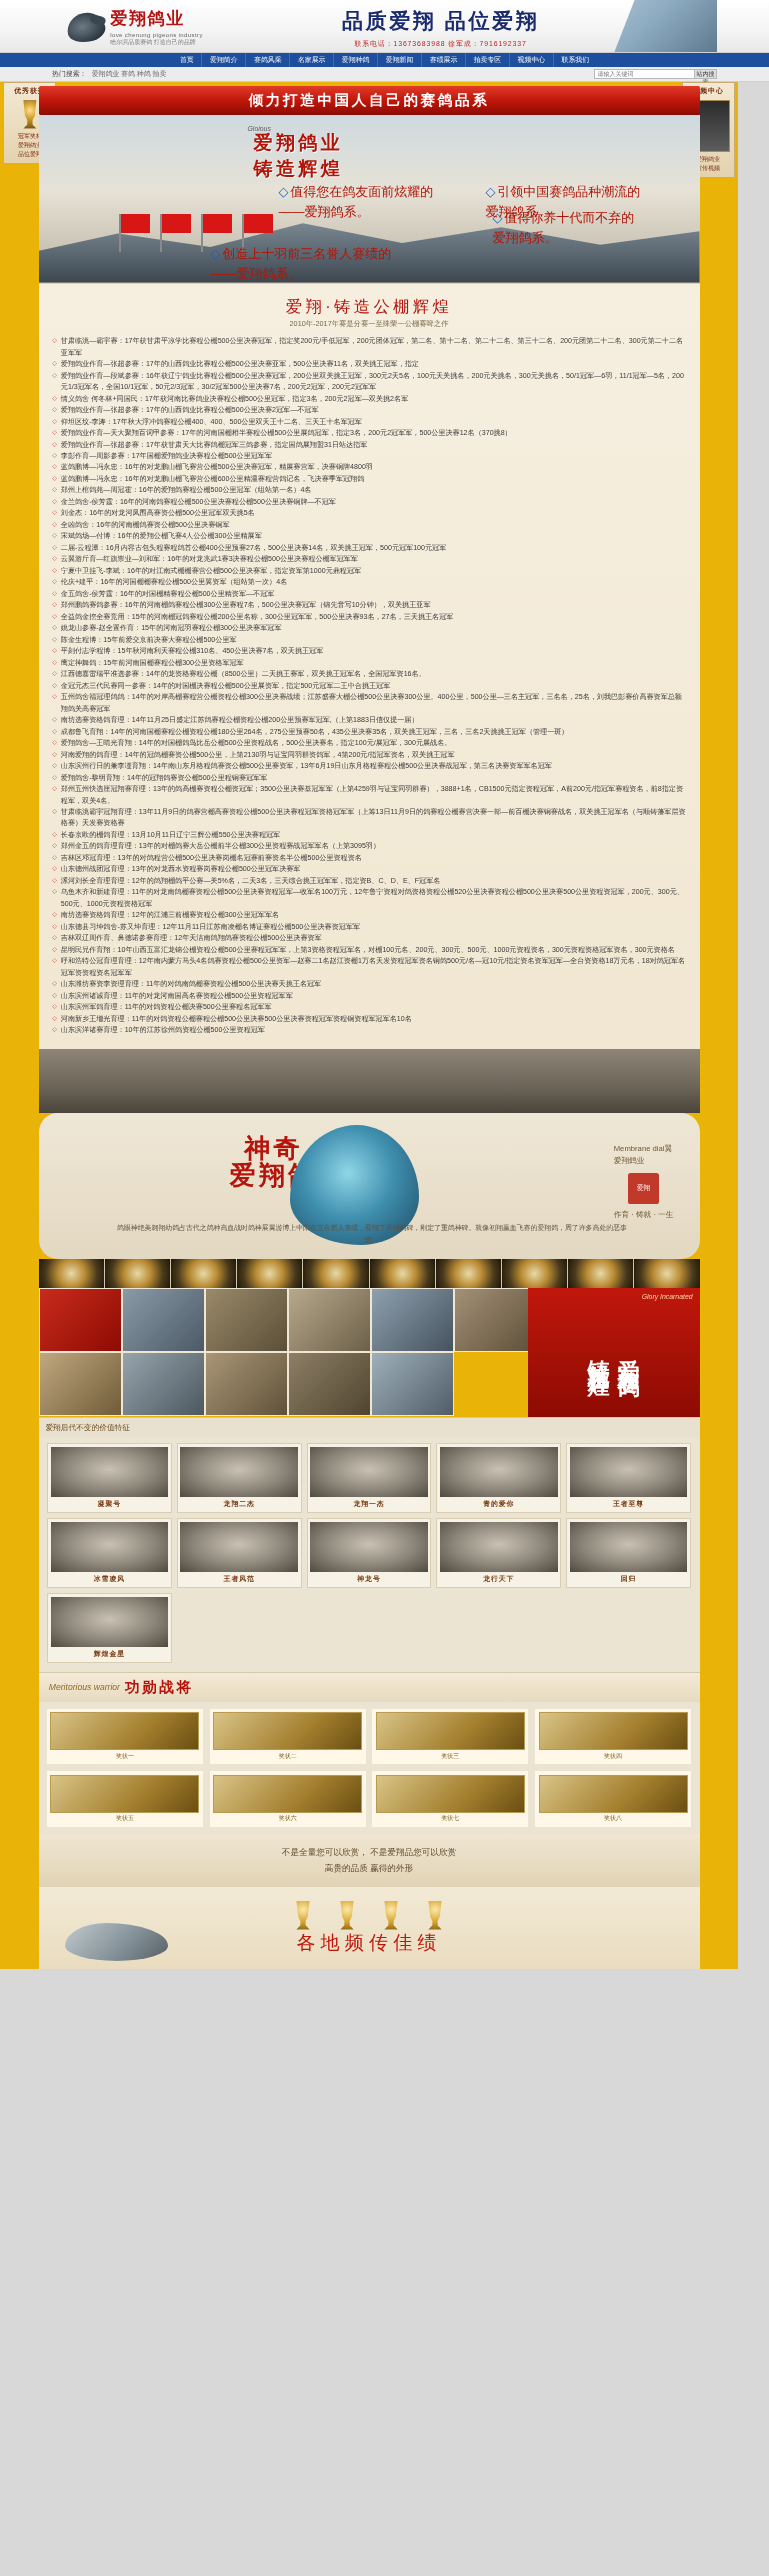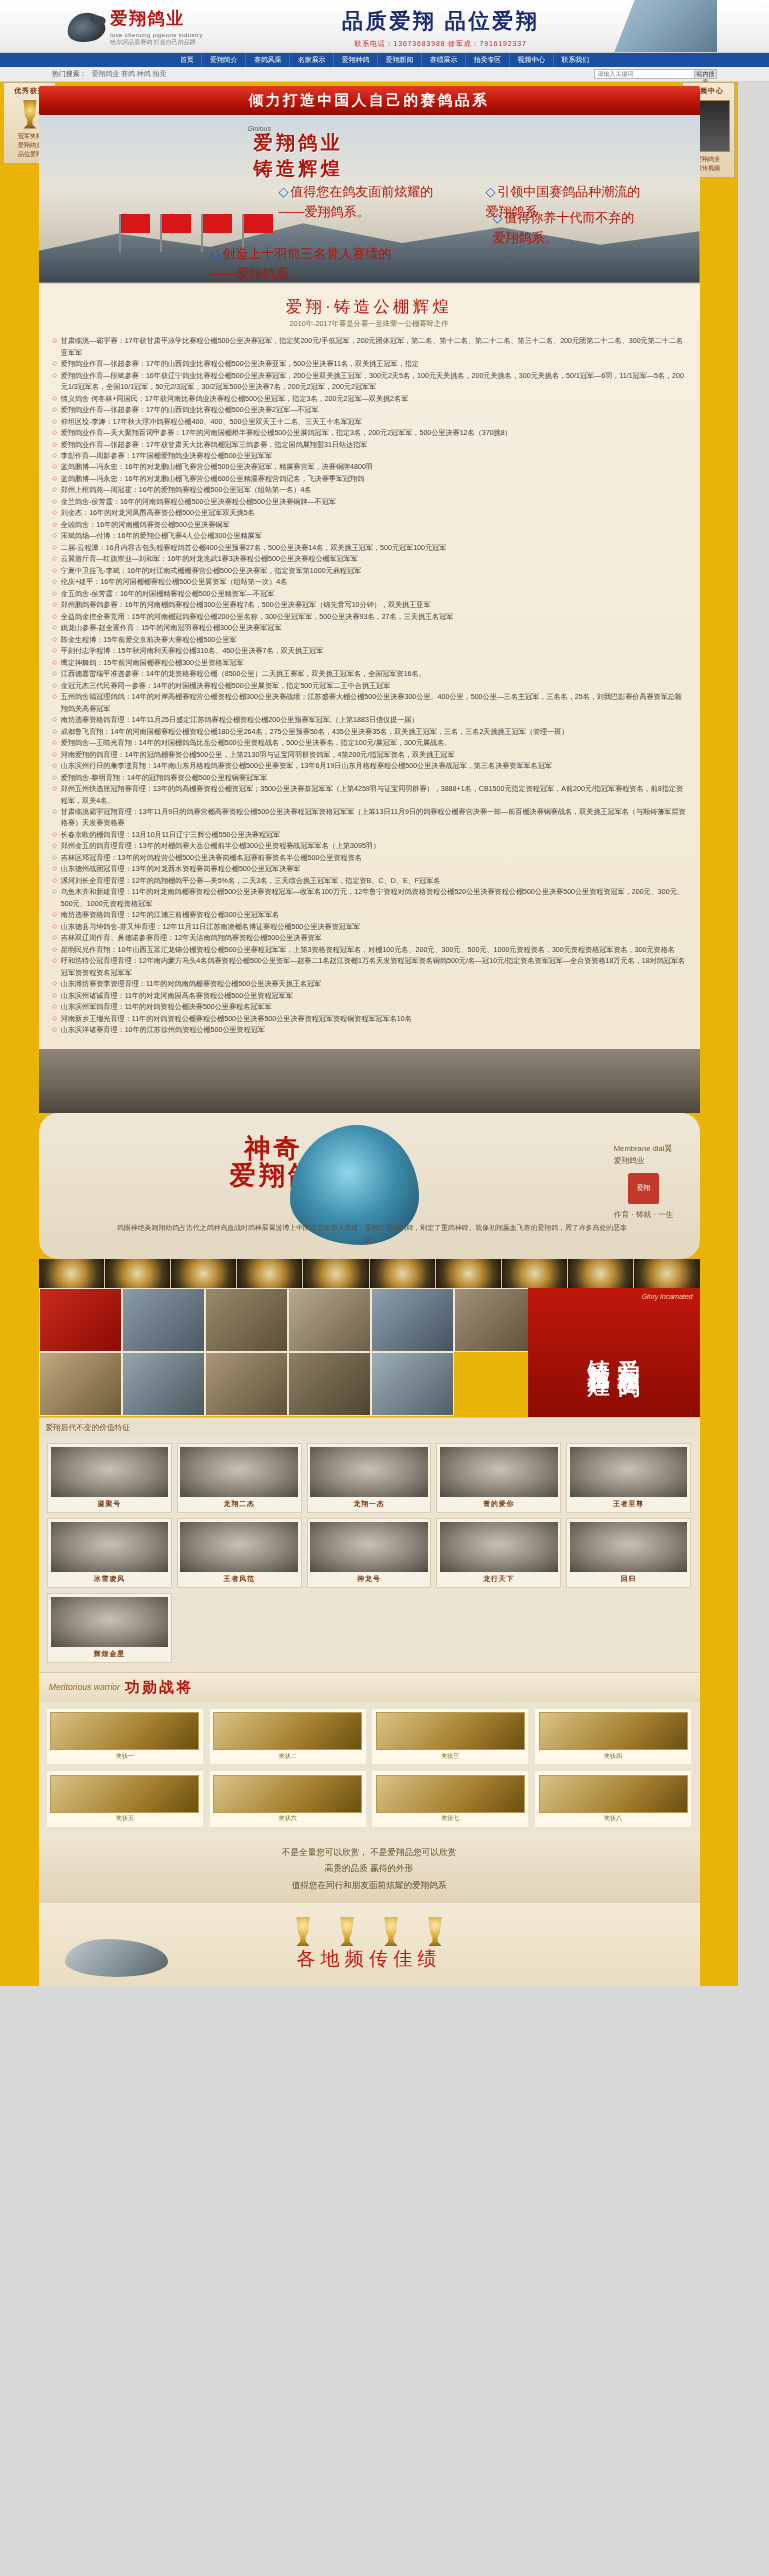--- a/index.html
+++ b/index.html
@@ -544,21 +544,20 @@
         </div>
         <div class="medal-cell">
           <div class="medal-ph"></div>
           <div class="medal-cap">奖状八</div>
         </div>
       </div>
 
     <div class="foot-slogan">
       <div class="foot-line">不是全量您可以欣赏，   不是爱翔品您可以欣赏</div>
       <div class="foot-line">高贵的品质    赢得的外形</div>
-      <div class="foot-line">值得您在同行和朋友面前炫耀的爱翔鸽系</div>
     </div>
 
     <div class="bottom-red">
       <div class="pigeon-pair"></div>
       <div class="trophy-row">
         <div class="trophy"></div>
         <div class="trophy"></div>
         <div class="trophy"></div>
         <div class="trophy"></div>
       </div>

